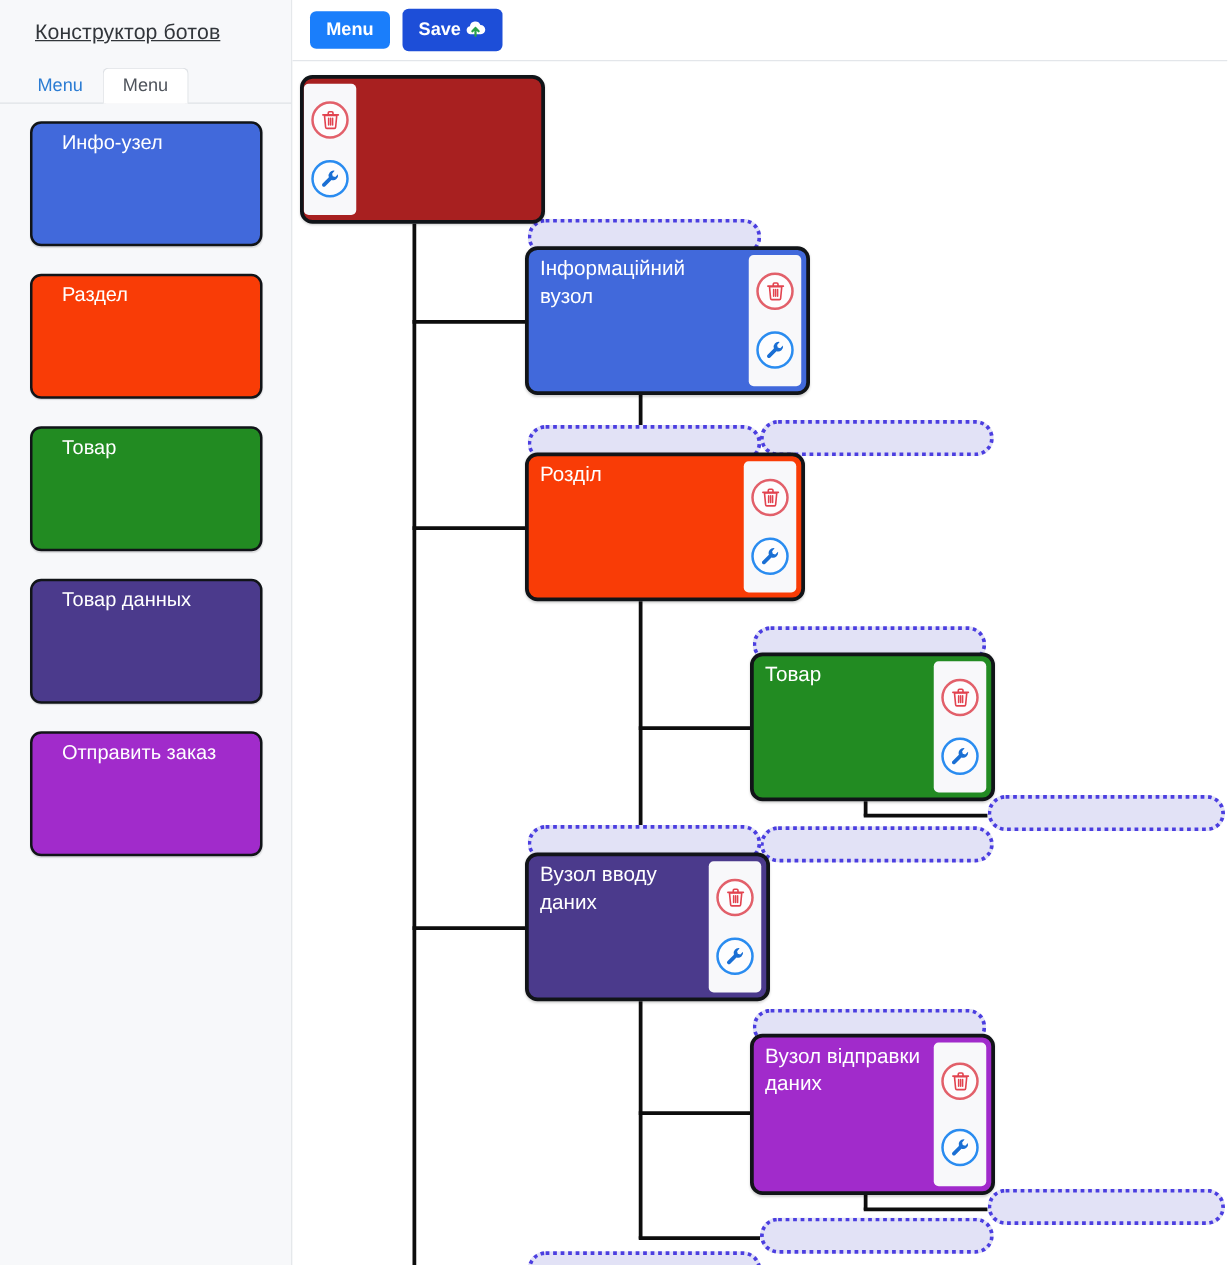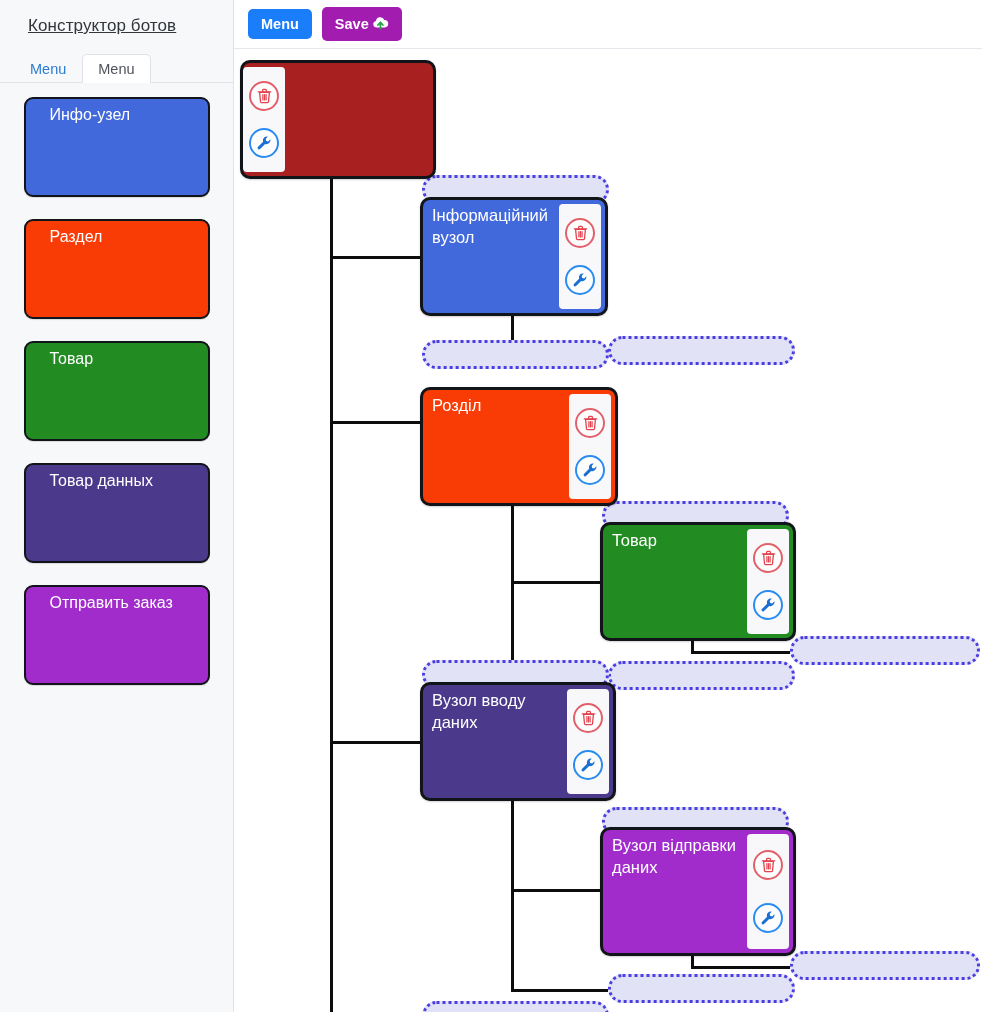--- a/index.html
+++ b/index.html
@@ -97,21 +97,21 @@
     border-radius: 5px;
     padding: 8px 13px;
     line-height: 1;
     cursor: pointer;
     display: inline-flex;
     align-items: center;
     gap: 3px;
     font-family: "Liberation Sans", sans-serif;
   }
   .btn-menu { background: #1a7efb; }
-  .btn-save { background: #a21caf; }
+  .btn-save { background: #1d4ed8; }
 
   .canvas {
     position: relative;
     width: 748px;
     height: 963px;
     overflow: hidden;
   }
 
   
   .wire {
@@ -250,42 +250,42 @@
             </div>
             <div class="act wrench">
               <span>
                 <svg width="16" height="16" viewBox="0 0 16 16">
                   <path d="M11.7 1.6a4 4 0 0 0-4.6 5.2L1.9 12a1.5 1.5 0 0 0 2.1 2.1l5.2-5.2a4 4 0 0 0 5.2-4.6l-2.2 2.2-2-.5-.5-2z" fill="#1a6fd4"></path>
                 </svg>
               </span>
             </div>
           </div>
         </div>
-        <div class="node" style="left: 186px; top: 148px; width: 188px; height: 119px; background: rgb(65, 105, 219);">
+        <div class="node" style="left: 186px; top: 148px; width: 228px; height: 119px; background: rgb(65, 105, 219);">
           <div class="node-label">Інформаційний вузол</div>
           <div class="node-actions">
             <div class="act">
               <span>
                 <svg width="15" height="16" viewBox="0 0 15 16">
                   <path d="M2.6 4.4h9.8l-.9 9.4a1 1 0 0 1-1 .9H4.5a1 1 0 0 1-1-.9z" fill="none" stroke="#e2434f" stroke-width="1.3"></path>
                   <path d="M1.3 3.9h12.4M5.6 3.9V2.3a.9.9 0 0 1 .9-.9h2a.9.9 0 0 1 .9.9v1.6" fill="none" stroke="#e2434f" stroke-width="1.3" stroke-linecap="round"></path>
                   <path d="M5.9 6.6v5.4M7.5 6.6v5.4M9.1 6.6v5.4" stroke="#e2434f" stroke-width="1.2" stroke-linecap="round"></path>
                 </svg>
               </span>
             </div>
             <div class="act wrench">
               <span>
                 <svg width="16" height="16" viewBox="0 0 16 16">
                   <path d="M11.7 1.6a4 4 0 0 0-4.6 5.2L1.9 12a1.5 1.5 0 0 0 2.1 2.1l5.2-5.2a4 4 0 0 0 5.2-4.6l-2.2 2.2-2-.5-.5-2z" fill="#1a6fd4"></path>
                 </svg>
               </span>
             </div>
           </div>
         </div>
-        <div class="node" style="left: 186px; top: 313px; width: 198px; height: 119px; background: rgb(249, 60, 6); margin-top: 25px;">
+        <div class="node" style="left: 186px; top: 313px; width: 224px; height: 119px; background: rgb(249, 60, 6);">
           <div class="node-label">Розділ</div>
           <div class="node-actions">
             <div class="act">
               <span>
                 <svg width="15" height="16" viewBox="0 0 15 16">
                   <path d="M2.6 4.4h9.8l-.9 9.4a1 1 0 0 1-1 .9H4.5a1 1 0 0 1-1-.9z" fill="none" stroke="#e2434f" stroke-width="1.3"></path>
                   <path d="M1.3 3.9h12.4M5.6 3.9V2.3a.9.9 0 0 1 .9-.9h2a.9.9 0 0 1 .9.9v1.6" fill="none" stroke="#e2434f" stroke-width="1.3" stroke-linecap="round"></path>
                   <path d="M5.9 6.6v5.4M7.5 6.6v5.4M9.1 6.6v5.4" stroke="#e2434f" stroke-width="1.2" stroke-linecap="round"></path>
                 </svg>
               </span>

